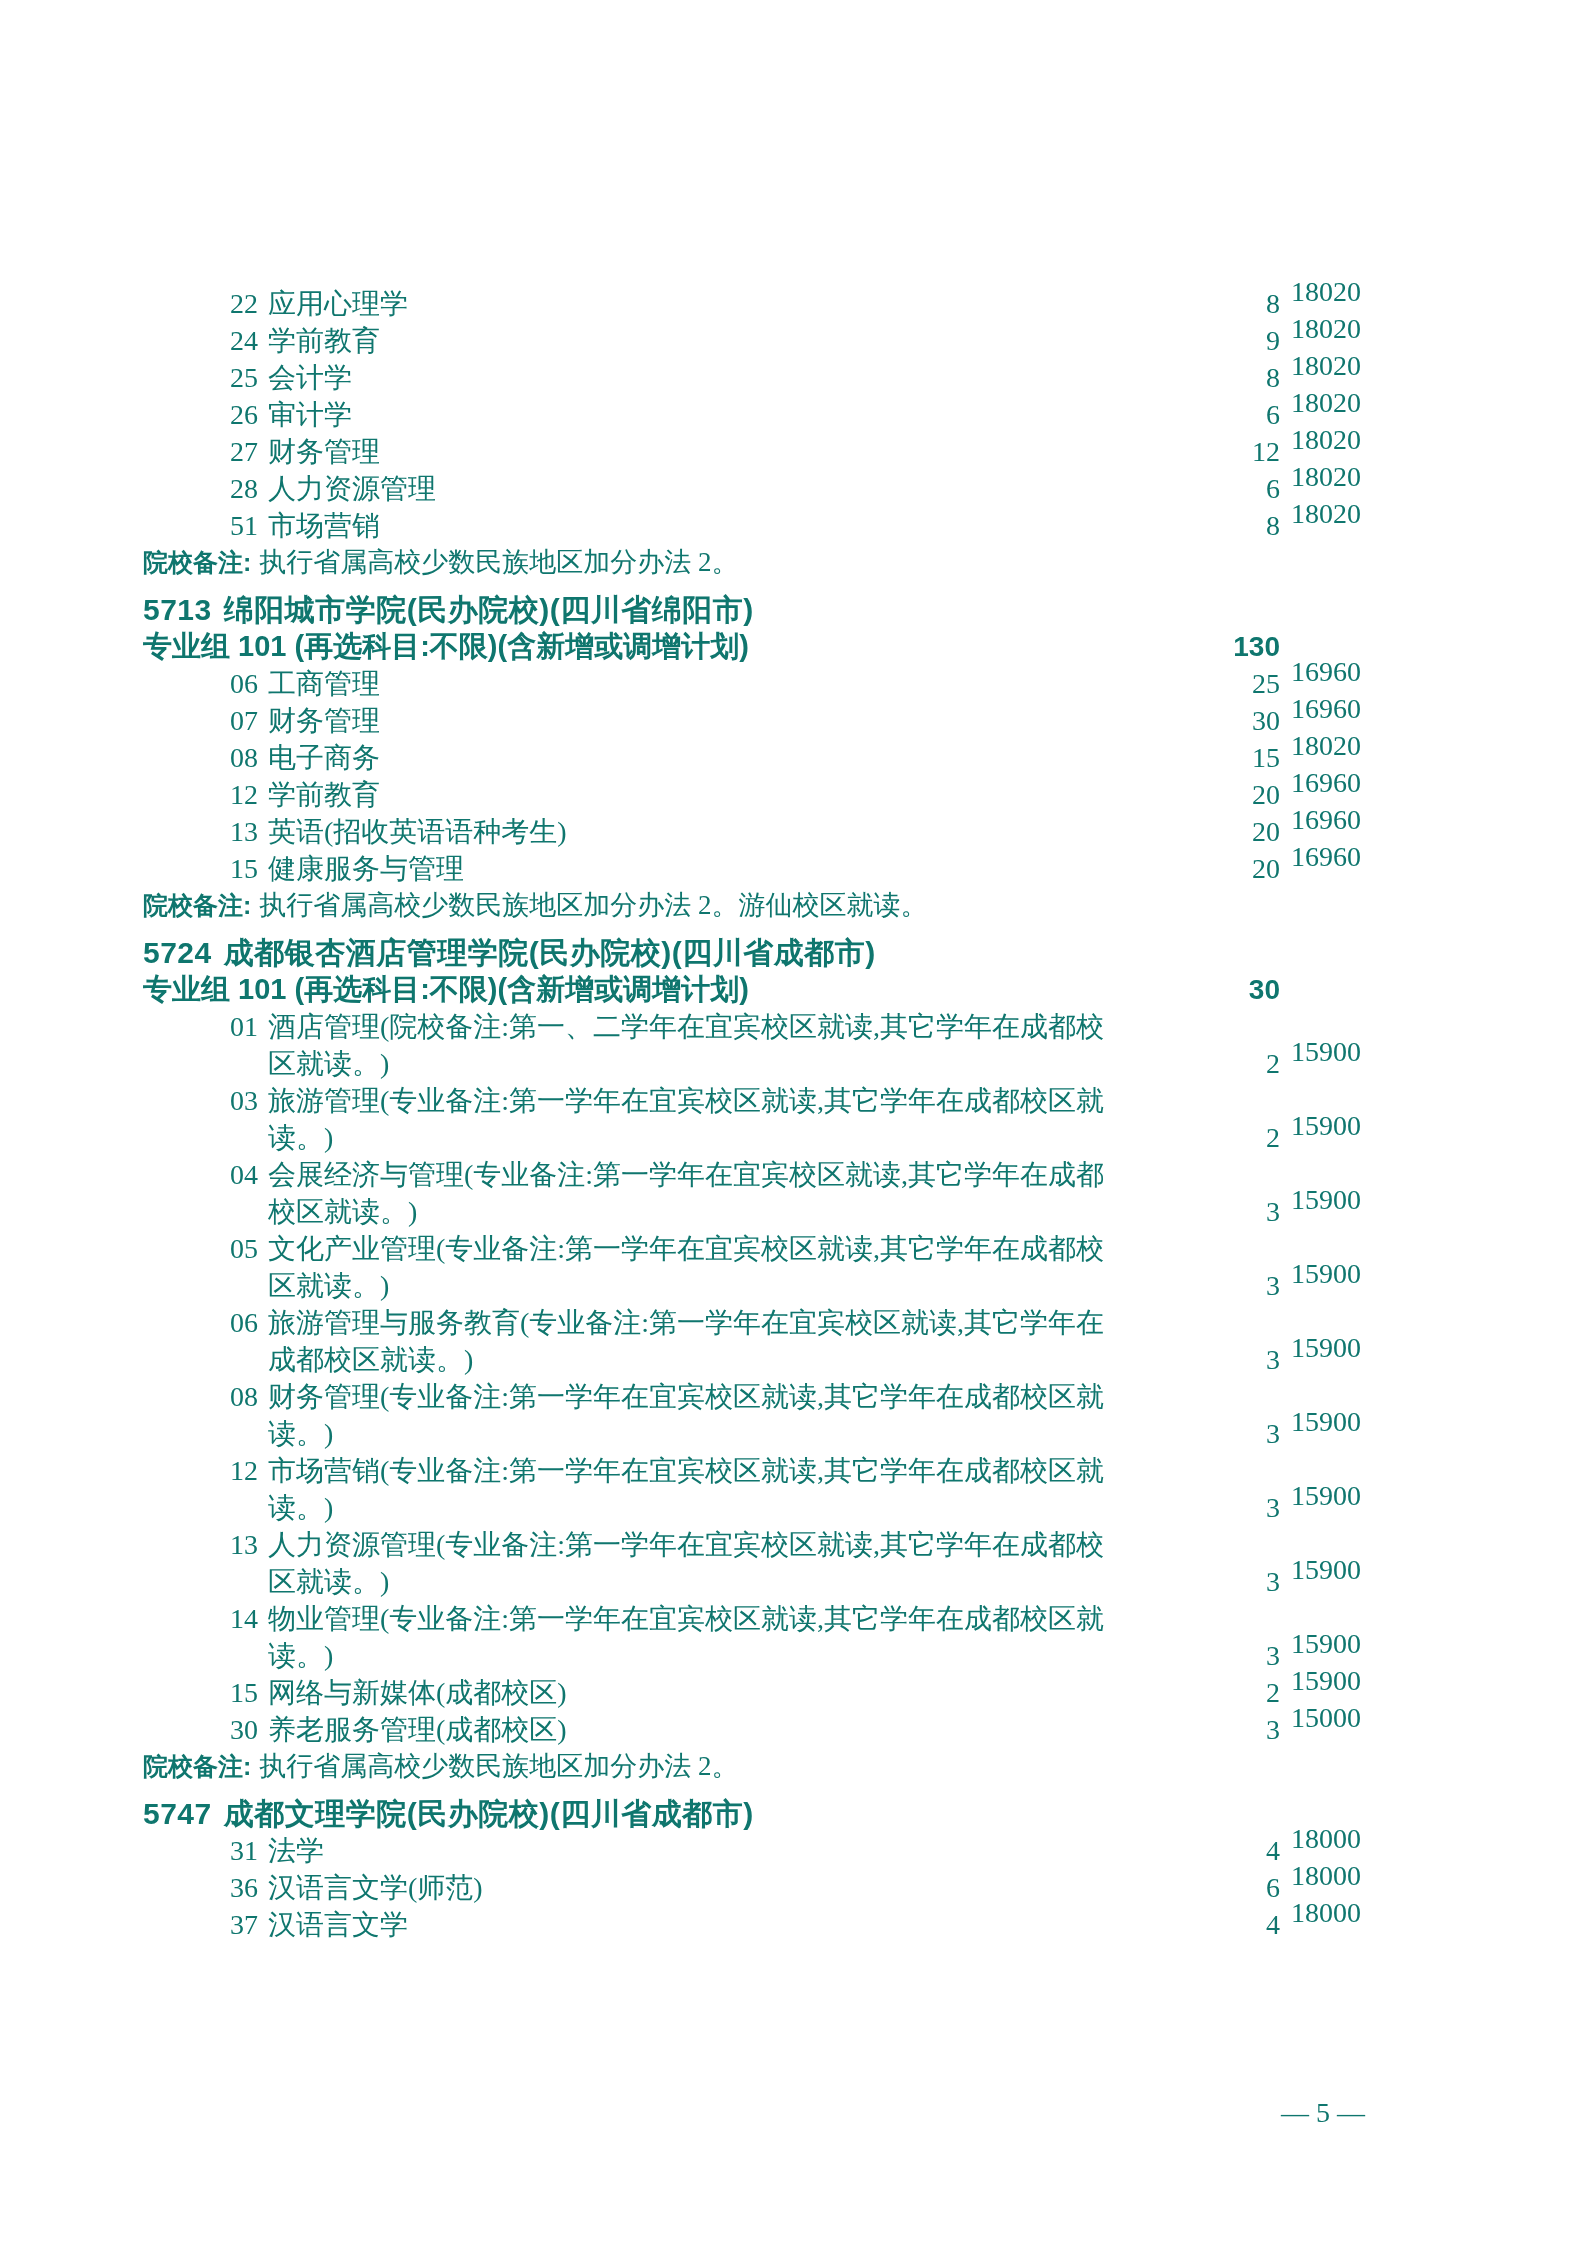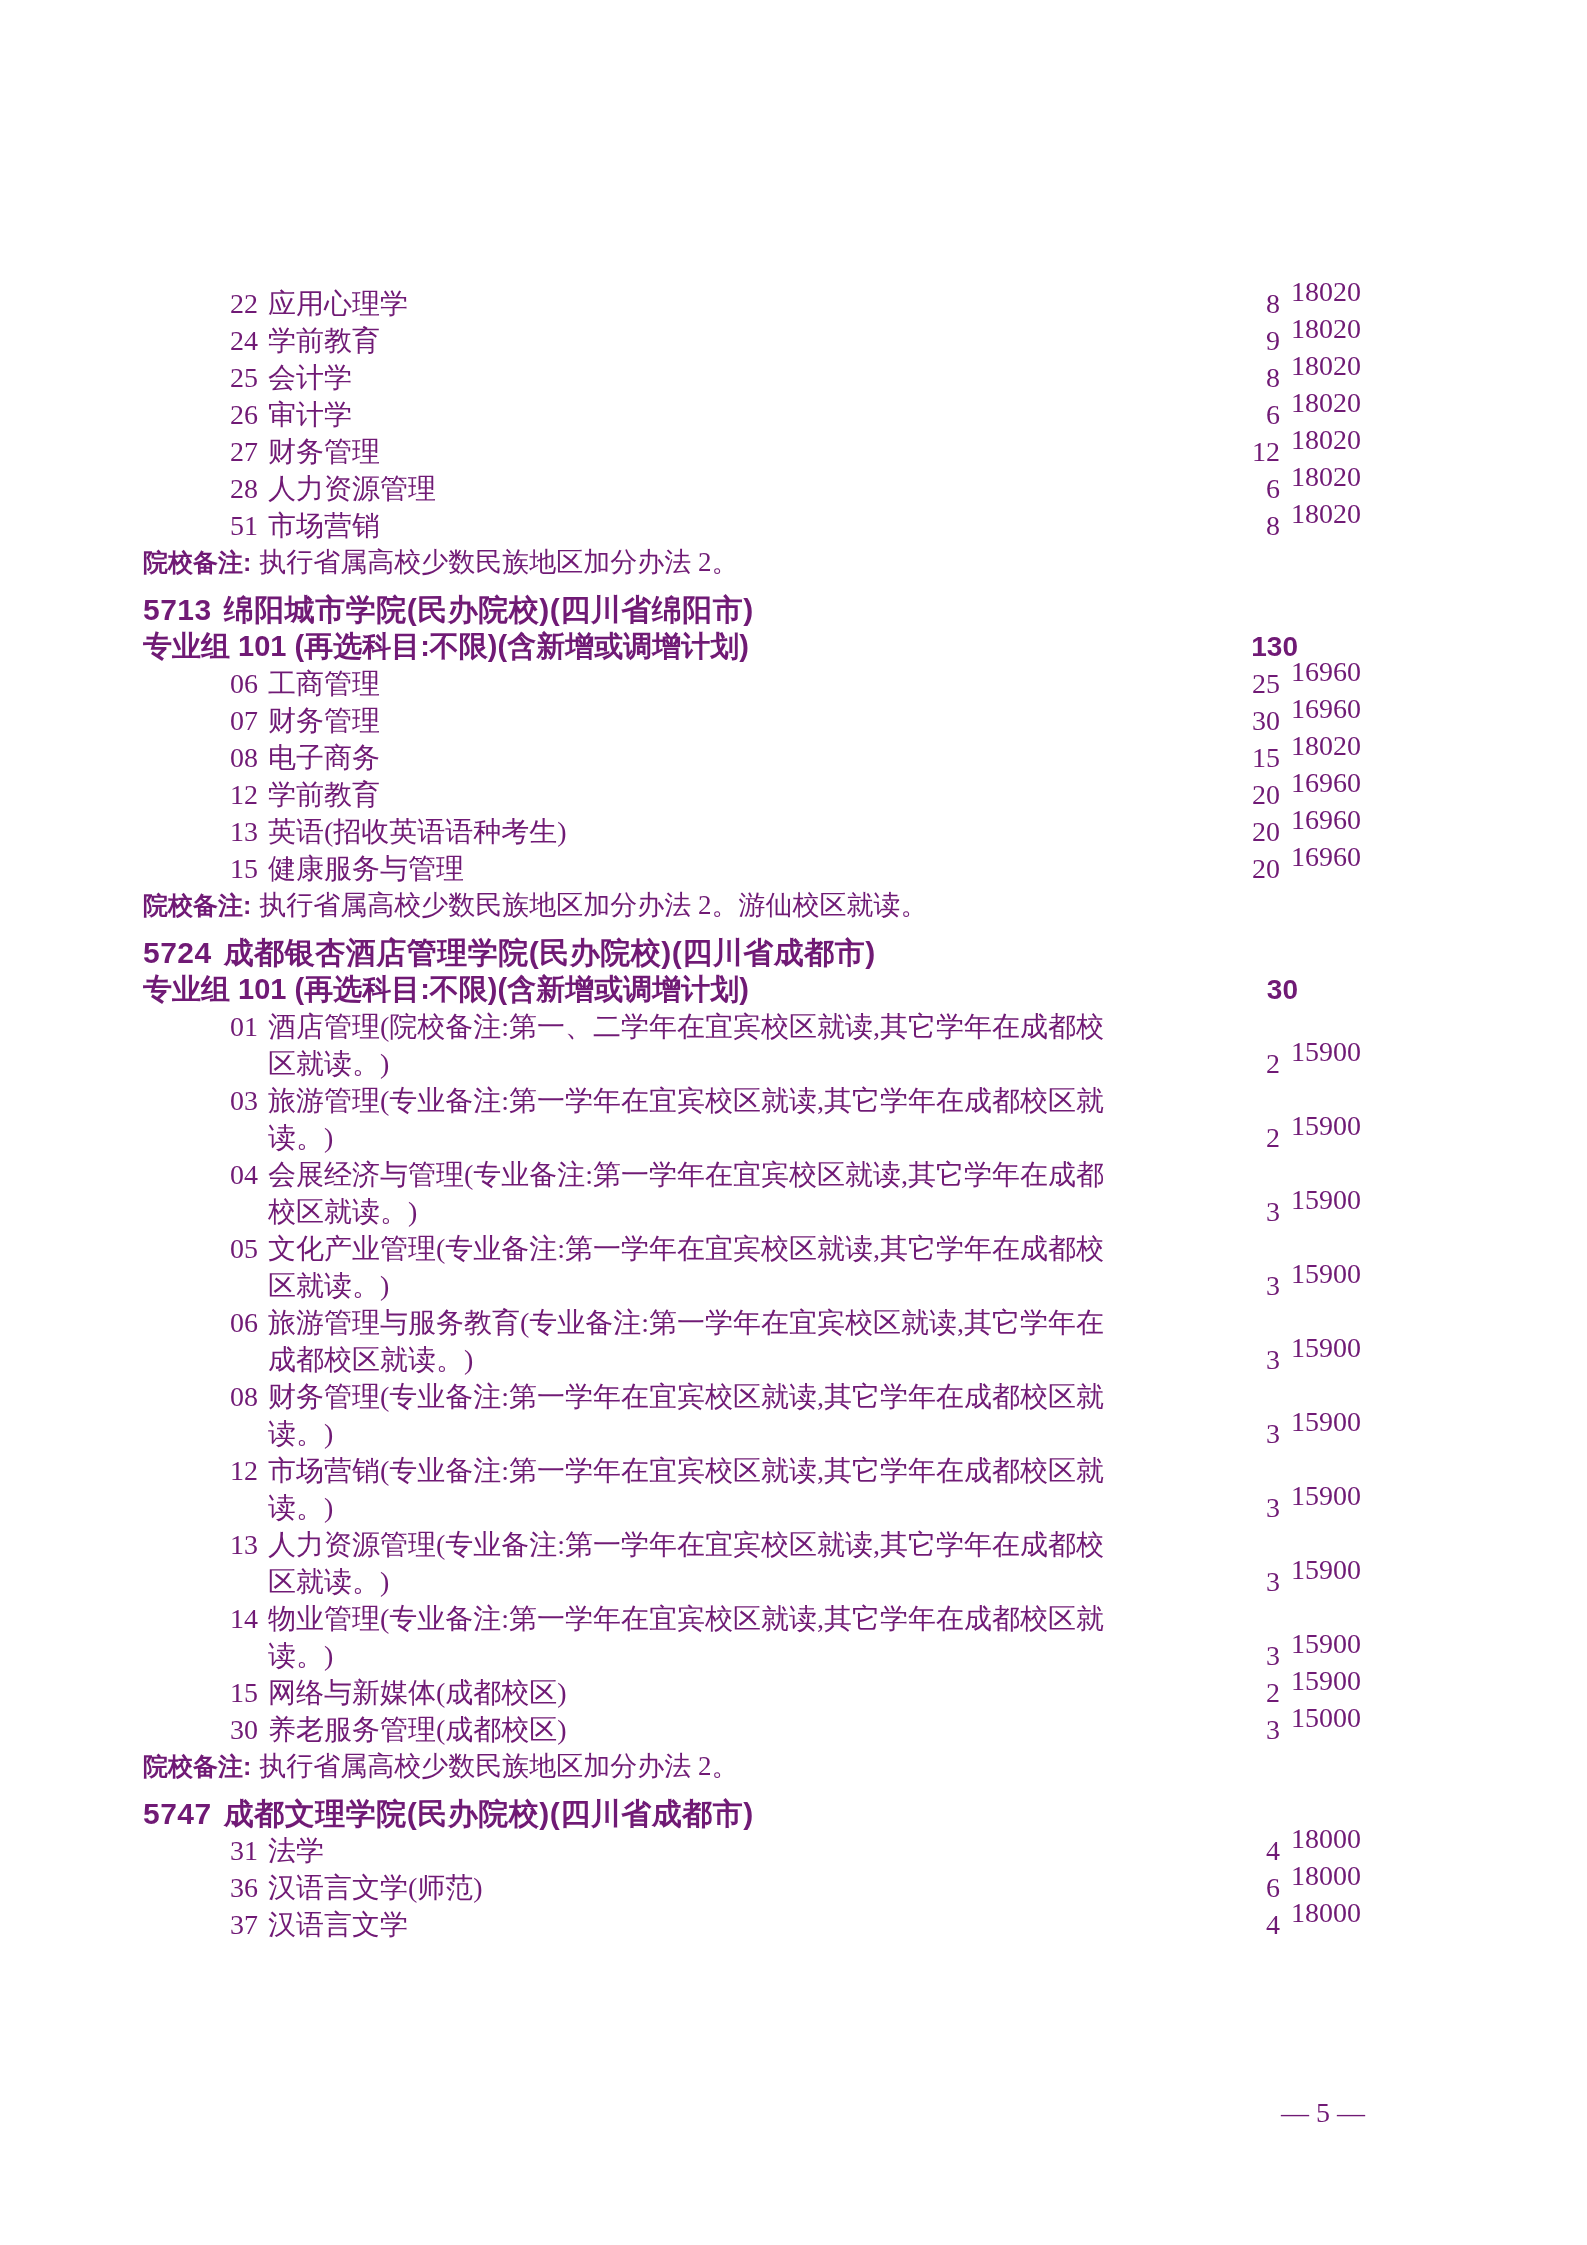--- a/index.html
+++ b/index.html
@@ -1,21 +1,21 @@
 <!DOCTYPE html>
 <html><head>
 <meta charset="utf-8">
 <style>
   html,body { margin:0; padding:0; background:#e8e8e8; }
   .page {
     position:relative;
     width:1587px; height:2245px;
     margin:0 auto;
     background:#ffffff;
-    color:#701a75;
+    color:#0f766e;
     font-family:"Liberation Serif", serif;
     overflow:hidden;
   }
   .content {
     position:absolute;
     left:143px; top:285px;
     width:1260px;
   }
   .block { position:relative; }
   .bheader {
@@ -30,21 +30,21 @@
   .btitle { margin-left:12px; }
   .gheader {
     position:relative;
     font-family:"Liberation Sans", sans-serif;
     font-weight:700;
     font-size:29px;
     line-height:37px;
     white-space:pre;
   }
   .gtotal {
-    position:absolute; right:105px; bottom:0;
+    position:absolute; right:123px; bottom:0;
     width:130px; text-align:right;
     font-size:28px;
   }
   .prow {
     position:relative;
     font-size:28px;
     line-height:37px;
     min-height:37px;
   }
   .pcode {

